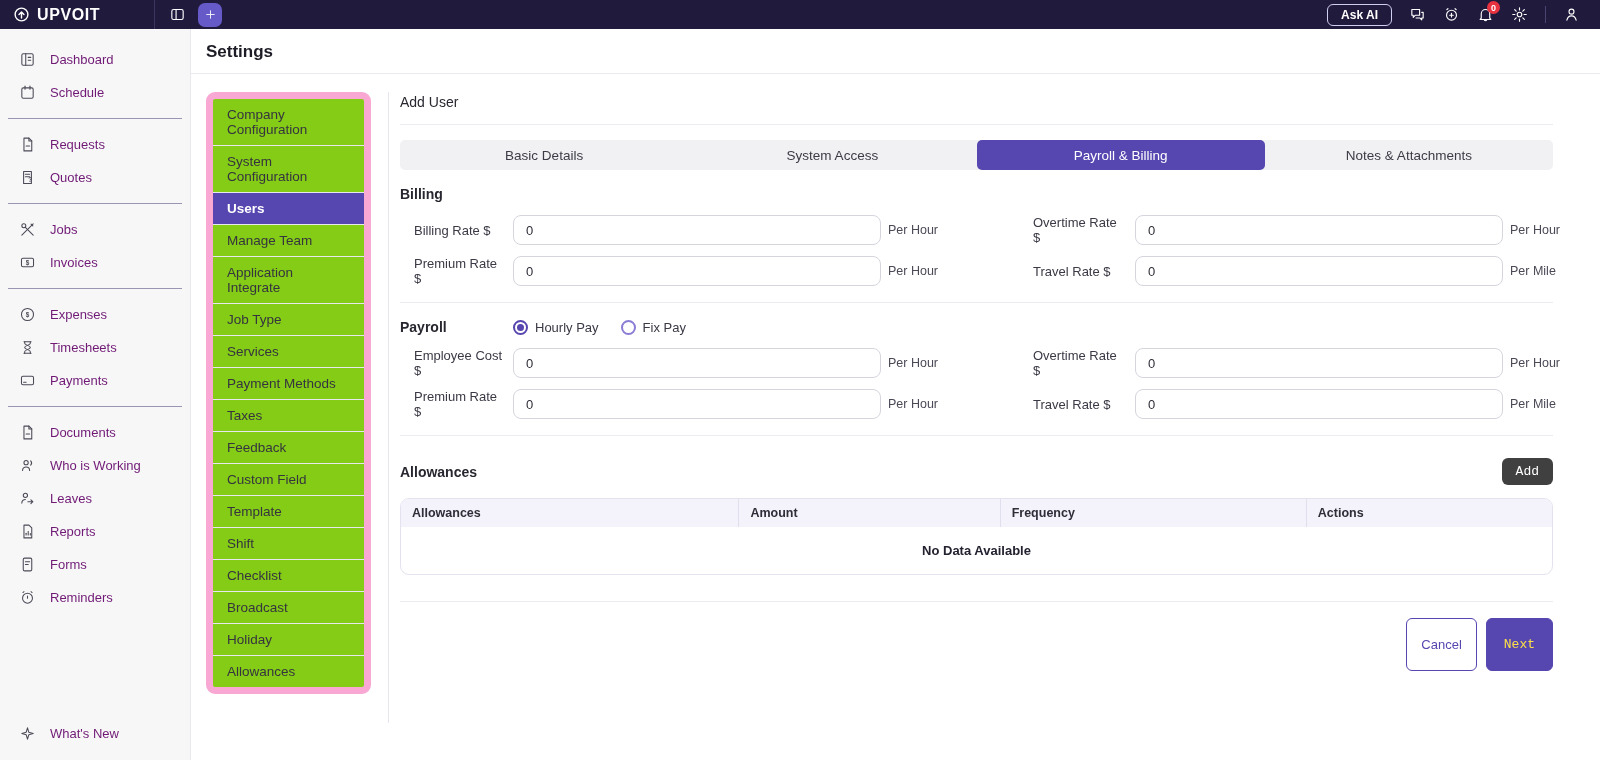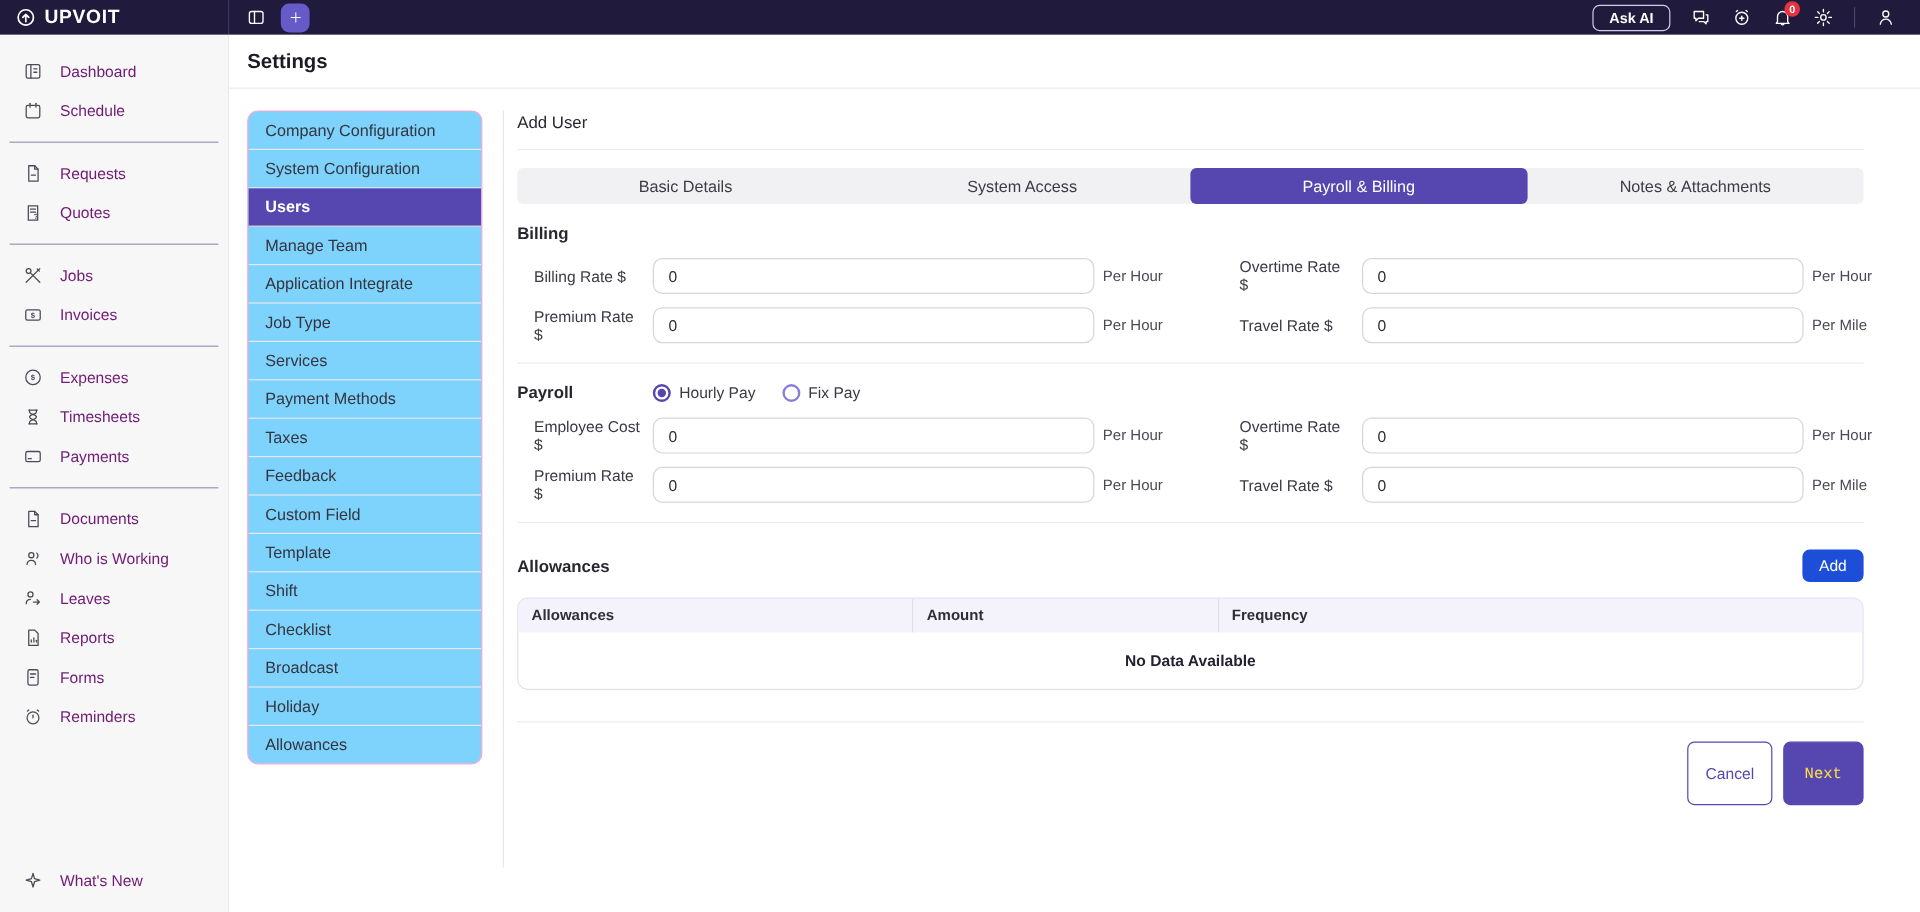--- a/index.html
+++ b/index.html
@@ -1,21 +1,21 @@
 <!DOCTYPE html>
 <html><head>
 <meta charset="utf-8">
 <style>
   * { margin:0; padding:0; box-sizing:border-box; }
   html,body { width:1600px; height:760px; overflow:hidden; background:#fff;
     font-family:"Liberation Sans", sans-serif; color:#34333e; }
 
   
   .topbar { height:29px; background:#201a3d; display:flex; align-items:center; color:#fff; }
-  .logo-wrap { width:191px; height:100%; display:flex; align-items:center; gap:7px;
+  .logo-wrap { width:155px; height:100%; display:flex; align-items:center; gap:7px;
     padding-left:13px; border-right:1px solid #3b3560; }
   .logo-text { font-size:16px; font-weight:800; letter-spacing:.6px; }
   .tb-left { display:flex; align-items:center; gap:12px; padding-left:14px; }
   .plus-btn { width:24px; height:24px; border-radius:7px; background:#665ac8; border:none;
     color:#fff; font-size:15px; line-height:1; display:flex; align-items:center; justify-content:center; cursor:pointer; }
   .tb-right { margin-left:auto; display:flex; align-items:center; gap:17px; padding-right:20px; }
   .askai-btn { background:transparent; border:1px solid #cfcdf0; color:#fff; border-radius:6px;
     font-size:12px; font-weight:700; padding:3px 13px; font-family:inherit; cursor:pointer; }
   .tb-ic { width:17px; height:17px; stroke:#fff; fill:none; stroke-width:1.6; stroke-linecap:round; stroke-linejoin:round; display:block; }
   .bell-wrap { position:relative; }
@@ -35,21 +35,21 @@
     stroke-linecap:round; stroke-linejoin:round; display:block; flex:none; }
   .ic .tx { fill:#4b4a57; stroke:none; font-size:9px; font-weight:700; font-family:"Liberation Sans",sans-serif; }
 
   .main { flex:1; background:#fff; padding:0 47px 0 15px; overflow:hidden; }
   .page-title { font-size:17px; font-weight:700; color:#1d1c26; padding:13px 0 11px; }
   .title-rule { border-top:1px solid #e9e9f0; margin:0 -47px 0 -15px; }
 
   .content { display:flex; align-items:flex-start; padding-top:18px; }
 
   
-  .menu-card { width:196px; flex:none; border:1px solid #f9a8d4; border-radius:9px; background:#7dd3fc; overflow:hidden; }
+  .menu-card { width:165px; flex:none; border:7px solid #f9a8d4; border-radius:9px; background:#84cc16; overflow:hidden; }
   .menu-item { padding:8px 14px; font-size:13.5px; color:#35343f; border-bottom:1px solid #e7e7ee; cursor:pointer; }
   .menu-item:last-child { border-bottom:none; }
   .menu-item.active { background:#5646b0; color:#fff; font-weight:700; }
 
   
   .form-col { flex:1; margin-left:17px; border-left:1px solid #e6e6ee; padding:0 0 52px 11px; }
   .form-title { font-size:14px; font-weight:400; color:#28272f; padding:2px 0 14px; }
   .form-rule { border-top:1px solid #ebebf2; }
   .sec-rule { border-top:1px solid #ebebf2; margin:16px 0; }
 
@@ -67,22 +67,22 @@
     padding:0 12px; width:100%; font-family:inherit; outline:none; }
   .fsuffix { font-size:12.5px; color:#4a4956; padding-left:7px; white-space:nowrap; }
 
   .radio-row { display:flex; align-items:flex-end; gap:22px; }
   .radio { display:flex; align-items:center; gap:7px; font-size:13px; color:#3a3945; cursor:pointer; }
   .rdot { width:15px; height:15px; border:2px solid #5646b0; border-radius:50%; position:relative; flex:none; }
   .radio.sel .rdot::after { content:""; position:absolute; inset:2px; background:#5646b0; border-radius:50%; }
   .radio.unsel .rdot { border-color:#8a7dd6; }
 
   .allow-head { display:flex; align-items:center; justify-content:space-between; margin:22px 0 13px; }
-  .add-btn { background:#1d4ed8; color:#fff; border:none; border-radius:6px; font-size:13px;
-    padding:6px 14px; font-family:Liberation Sans, sans-serif; cursor:pointer; }
+  .add-btn { background:#404040; color:#fff; border:none; border-radius:6px; font-size:13px;
+    padding:6px 14px; font-family:Liberation Mono, monospace; cursor:pointer; }
 
   .table { border:1px solid #e3e2ee; border-radius:9px; overflow:hidden; }
   .thead { display:grid; grid-template-columns:29.4% 22.7% 26.6% 21.3%; background:#f4f3fb; }
   .th { font-size:12.5px; font-weight:700; color:#2e2d38; padding:7px 11px; border-right:1px solid #e0dfee; }
   .th:last-child { border-right:none; }
   .tbody-empty { height:47px; display:flex; align-items:center; justify-content:center;
     font-size:13px; font-weight:700; color:#232230; }
 
   .actions-row { display:flex; justify-content:flex-end; gap:9px; margin-top:13px; }
   .cancel-btn { background:#fff; border:1px solid #5646b0; color:#5646b0; border-radius:6px;
@@ -374,20 +374,21 @@
         <div class="allow-head">
           <span class="sec-heading" style="margin:0">Allowances</span>
           <button class="add-btn">Add</button>
         </div>
 
         <div class="table">
           <div class="thead">
             <span class="th">Allowances</span>
             <span class="th">Amount</span>
             <span class="th">Frequency</span>
+            <span class="th">Actions</span>
           </div>
           <div class="tbody-empty">No Data Available</div>
         </div>
 
         <div class="sec-rule" style="margin-top:26px"></div>
 
         <div class="actions-row">
           <button class="cancel-btn">Cancel</button>
           <button class="next-btn">Next</button>
         </div>

